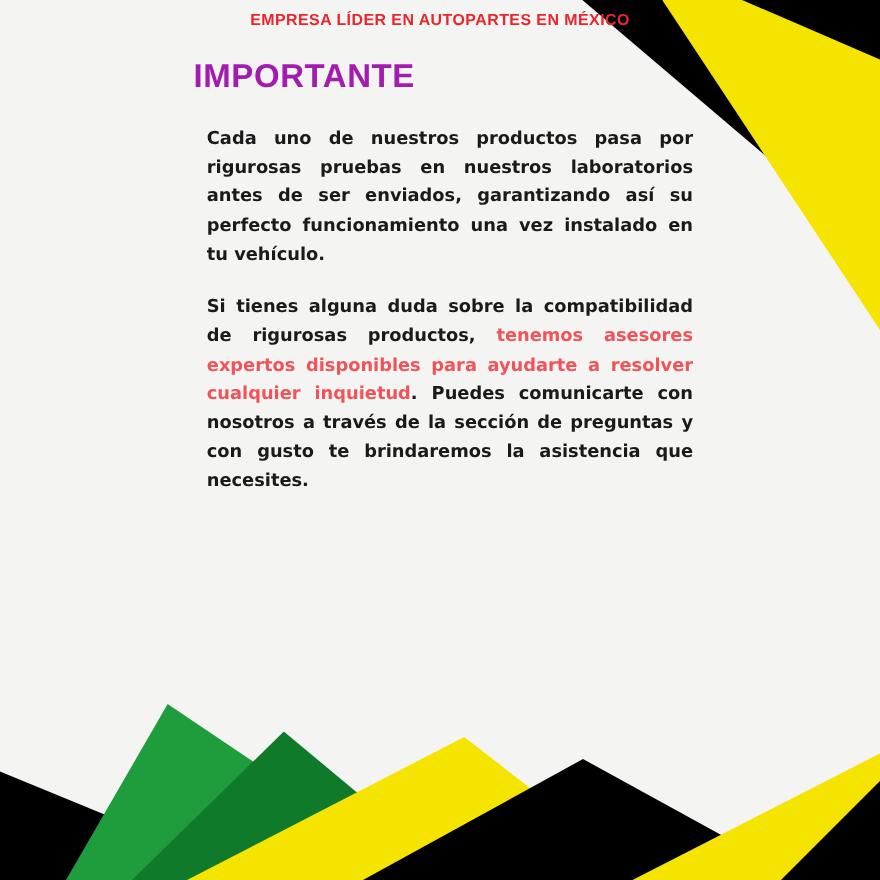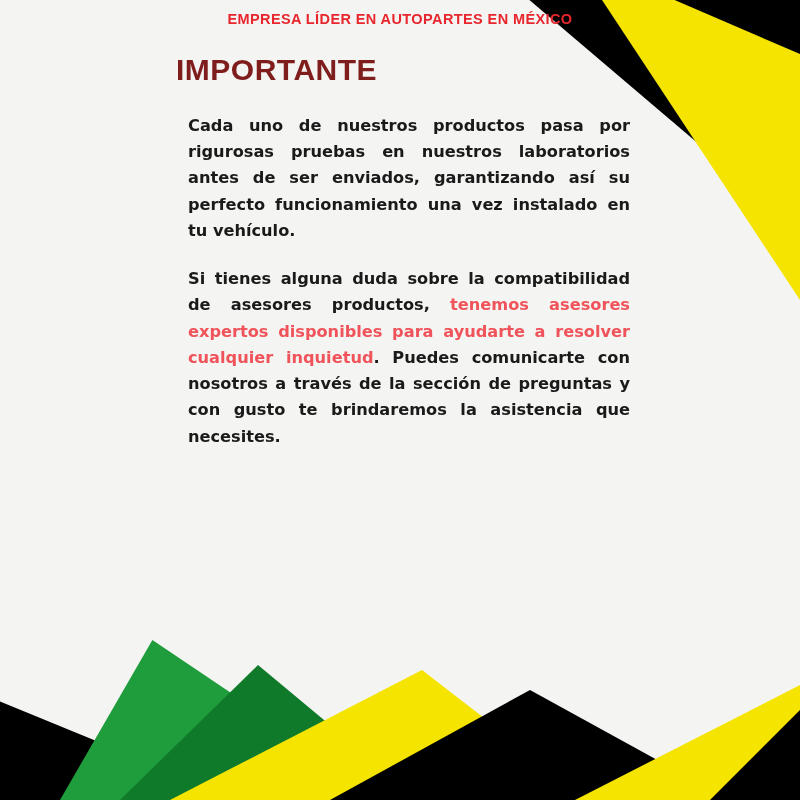--- a/index.html
+++ b/index.html
@@ -167,21 +167,21 @@
     margin-top: 5px;
   }
 
   
   .content {
     position: relative;
     z-index: 6;
     margin: 26px 170px 0 176px;
   }
   .title {
-    color: #7f1d1d;
+    color: #a21caf;
     font-family: "Liberation Sans", sans-serif;
     font-weight: bold;
     font-size: 30px;
     letter-spacing: 0.5px;
     margin: 0 0 26px 0;
   }
   .para {
     font-family: "DejaVu Sans", sans-serif;
     font-weight: bold;
     font-size: 16.2px;
@@ -215,18 +215,18 @@
   <div class="header">
     <div class="tagline">EMPRESA LÍDER  EN AUTOPARTES EN MÉXICO</div>
   </div>
 
   <div class="content">
     <h1 class="title">IMPORTANTE</h1>
 
     <p class="para">Cada uno de nuestros productos pasa por rigurosas pruebas en nuestros laboratorios antes de ser enviados, garantizando así su perfecto funcionamiento una vez instalado en tu vehículo.</p>
 
     <p class="para">
-      <span>Si tienes alguna duda sobre la compatibilidad de asesores productos, </span><span class="hl">tenemos asesores expertos disponibles para ayudarte a resolver cualquier inquietud</span><span>. Puedes comunicarte con nosotros a través de la sección de preguntas y con gusto te brindaremos la asistencia que necesites.</span>
+      <span>Si tienes alguna duda sobre la compatibilidad de rigurosas productos, </span><span class="hl">tenemos asesores expertos disponibles para ayudarte a resolver cualquier inquietud</span><span>. Puedes comunicarte con nosotros a través de la sección de preguntas y con gusto te brindaremos la asistencia que necesites.</span>
     </p>
 
   </div>
 
 </div>
 
 </body></html>

